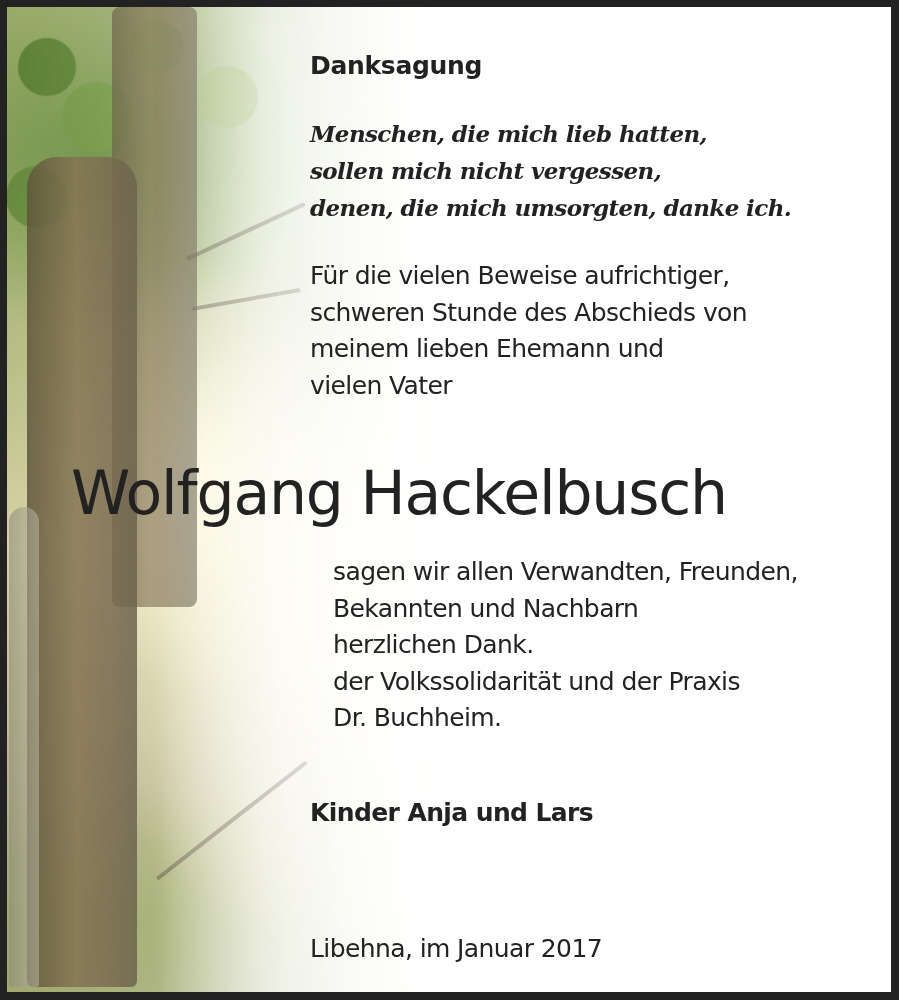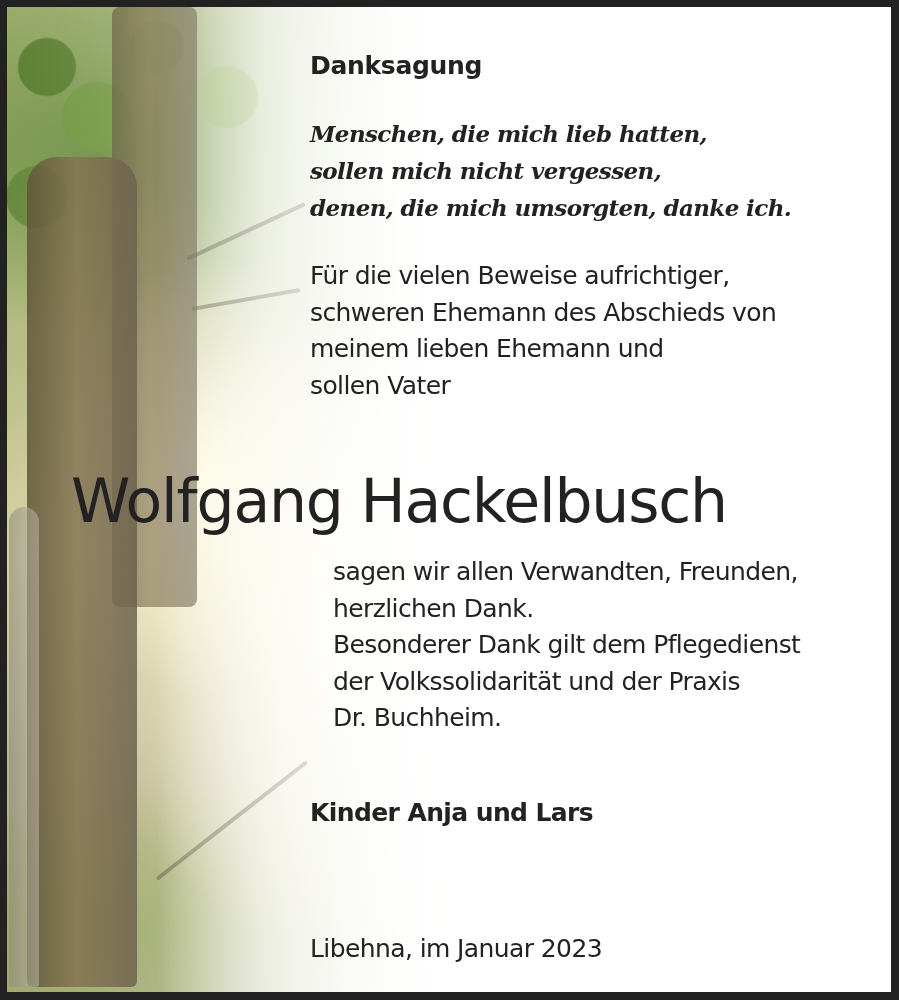--- a/index.html
+++ b/index.html
@@ -44,21 +44,21 @@
   .text-col {
     position: absolute; left: 303px; top: 0; width: 580px;
     color: #222222; font-family: "DejaVu Sans", sans-serif;
   }
   .heading { position: absolute; top: 44px; font-size: 25px; font-weight: bold; letter-spacing: -0.3px; }
   .poem { position: absolute; top: 108px; font-family: "DejaVu Serif", serif; font-style: italic; font-weight: bold; font-size: 23px; line-height: 37px; letter-spacing: -0.6px; }
   .para { font-size: 25px; line-height: 36.5px; letter-spacing: -0.6px; font-weight: normal; }
   .p1 { position: absolute; top: 231px; margin-top: 20px; }
   .name {
     position: absolute; left: 64px; top: 446px; font-family: "DejaVu Sans", sans-serif;
-    font-size: 60px; color: #222222; letter-spacing: -1.2px; white-space: nowrap; line-height: 80px; margin-top: 8px;
+    font-size: 60px; color: #222222; letter-spacing: -1.2px; white-space: nowrap; line-height: 80px;
   }
   .p2 { position: absolute; top: 547px; margin-left: 23px; }
   .p3 { position: absolute; top: 788px; }
   .bold { font-weight: bold; }
   .p4 { position: absolute; top: 924px; }
   .line { display: block; white-space: nowrap; }
 </style>
 </head>
 <body>
 
@@ -78,34 +78,34 @@
     <div class="heading">Danksagung</div>
 
     <div class="poem">
       <span class="line">Menschen, die mich lieb hatten,</span>
       <span class="line">sollen mich nicht vergessen,</span>
       <span class="line">denen, die mich umsorgten, danke ich.</span>
     </div>
 
     <div class="para p1">
       <span class="line">Für die vielen Beweise aufrichtiger,</span>
-      <span class="line">schweren Ehemann des Abschieds von</span>
+      <span class="line">schweren Stunde des Abschieds von</span>
       <span class="line">meinem lieben Ehemann und</span>
-      <span class="line">sollen Vater</span>
+      <span class="line">vielen Vater</span>
     </div>
 
     <div class="para p2">
       <span class="line">sagen wir allen Verwandten, Freunden,</span>
+      <span class="line">Bekannten und Nachbarn</span>
       <span class="line">herzlichen Dank.</span>
-      <span class="line">Besonderer Dank gilt dem Pflegedienst</span>
       <span class="line">der Volkssolidarität und der Praxis</span>
       <span class="line">Dr. Buchheim.</span>
     </div>
 
     <div class="para p3">
       <span class="line bold">Kinder Anja und Lars</span>
     </div>
 
-    <div class="para p4">Libehna, im Januar 2023</div>
+    <div class="para p4">Libehna, im Januar 2017</div>
   </div>
 
   <div class="name">Wolfgang Hackelbusch</div>
 </div>
 
 </body></html>

